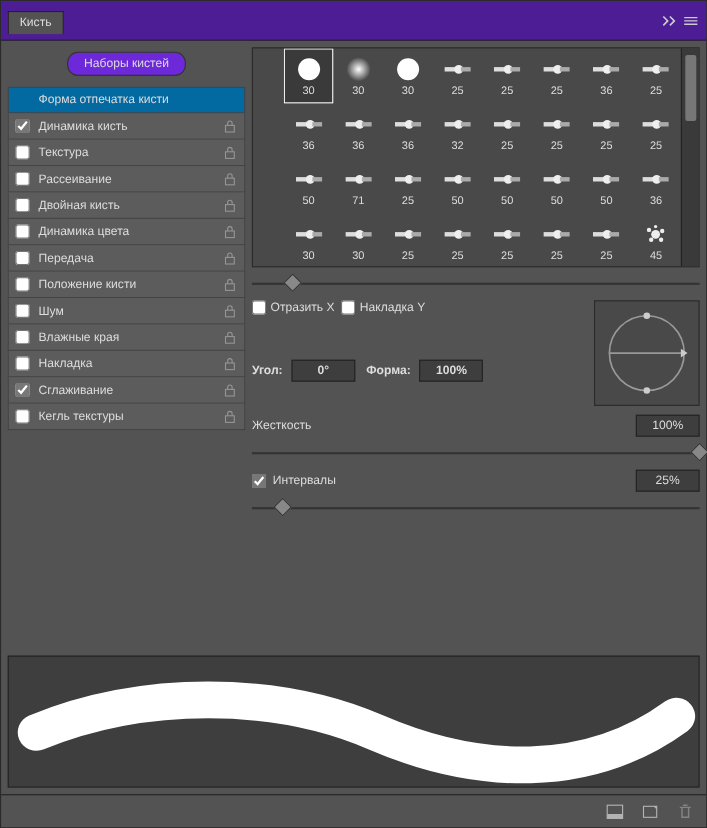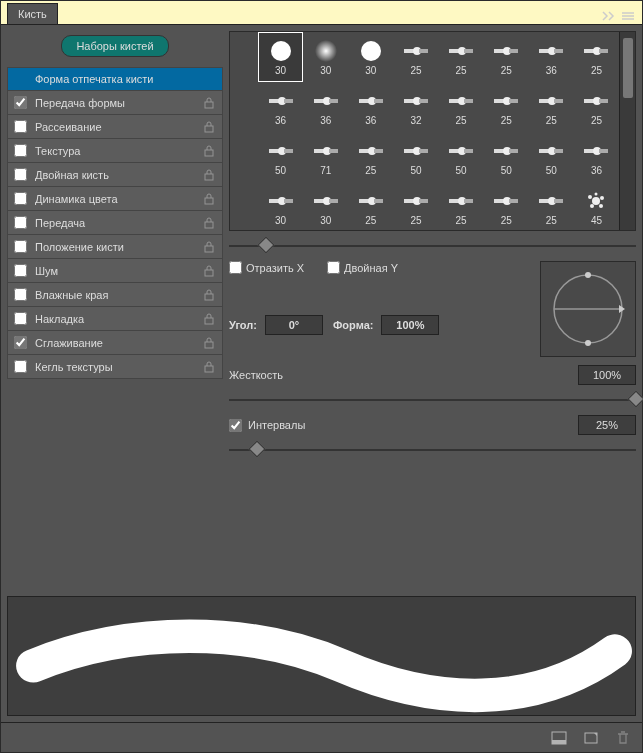--- a/index.html
+++ b/index.html
@@ -1,24 +1,24 @@
 <!DOCTYPE html>
 <html><head>
 <meta charset="utf-8">
 <style>
 * { box-sizing: border-box; margin: 0; padding: 0; font-family: Tahoma, Arial, sans-serif; font-size: 11px; color: #ddd; }
 body { background: #535353; width: 643px; height: 753px; overflow: hidden; }
 .panel { background: #535353; border: 1px solid #2a2a2a; width: 643px; height: 753px; display: flex; flex-direction: column; }
-.titlebar { height: 24px; background: #fef9c3; border-bottom: 1px solid #222; display: flex; align-items: flex-end; padding: 0 6px; }
+.titlebar { height: 36px; background: #4c1d95; border-bottom: 1px solid #222; display: flex; align-items: center; padding: 0 6px; }
 .titlebar .tab { background: #535353; border: 1px solid #222; border-bottom: none; padding: 4px 10px; margin-top: 3px; }
 .titlebar .spacer { flex: 1; }
 .titlebar .ico { width: 16px; height: 16px; margin-left: 4px; display: flex; align-items: center; justify-content: center; color: #ccc; }
 .main { flex: 1; display: flex; padding: 6px; gap: 6px; min-height: 0; }
 .left { width: 216px; display: flex; flex-direction: column; }
-.presets-btn { align-self: center; background: #0f766e; border: 1px solid #333; border-radius: 10px; padding: 4px 14px; margin: 4px 0 10px 0; cursor: pointer; }
+.presets-btn { align-self: center; background: #6d28d9; border: 1px solid #333; border-radius: 10px; padding: 4px 14px; margin: 4px 0 10px 0; cursor: pointer; }
 .opt-list { display: flex; flex-direction: column; }
 .opt { display: flex; align-items: center; height: 24px; border: 1px solid #444; background: #5c5c5c; padding: 0 6px; border-top: none; }
 .opt:first-child { border-top: 1px solid #444; }
 .opt.selected { background: #0369a1; color: #fff; }
 .opt input[type=checkbox] { width: 13px; height: 13px; margin-right: 8px; accent-color: #777; }
 .opt .lbl { flex: 1; }
 .opt .lock { width: 12px; opacity: .6; }
 .opt.noshift .lbl { margin-left: 21px; }
 .right { flex: 1; display: flex; flex-direction: column; gap: 8px; min-width: 0; }
 .brush-grid-wrap { border: 1px solid #2a2a2a; background: #494949; height: 200px; display: flex; padding-left: 28px; }
@@ -28,21 +28,21 @@
 .bshape { width: 24px; height: 24px; display: flex; align-items: center; justify-content: center; }
 .bsize { font-size: 10px; color: #ddd; margin-top: 2px; }
 .scrollbar { width: 16px; background: #3a3a3a; border-left: 1px solid #222; position: relative; }
 .scrollbar .thumb { position: absolute; top: 6px; left: 3px; width: 10px; height: 60px; background: #777; border-radius: 2px; }
 .row { display: flex; align-items: center; gap: 8px; }
 .row-label { width: 80px; }
 .val-box { background: #3e3e3e; border: 1px solid #222; padding: 3px 8px; min-width: 58px; text-align: center; }
 .slider { position: relative; height: 14px; background: transparent; }
 .slider .track { position: absolute; top: 6px; left: 0; right: 0; height: 2px; background: #333; }
 .slider .handle { position: absolute; top: 0; width: 12px; height: 12px; background: #888; border: 1px solid #333; transform: translateX(-6px) rotate(45deg); }
-.flips { display: flex; align-items: flex-start; gap: 23px; }
+.flips { display: flex; align-items: flex-start; gap: 6px; }
 .flips label { display: flex; align-items: center; gap: 4px; }
 .angle-row { display: flex; gap: 12px; }
 .angle-inputs { flex: 1; display: flex; flex-direction: row; gap: 10px; padding-top: 6px; font-weight: bold; }
 .angle-inputs .r { display: flex; align-items: center; justify-content: flex-end; gap: 8px; }
 .angle-inputs .r .k { text-align: right; }
 .angle-dial { width: 96px; height: 96px; border: 1px solid #2a2a2a; background: #494949; display: flex; align-items: center; justify-content: center; }
 .preview { margin: 6px; height: 120px; background: #3e3e3e; border: 1px solid #222; position: relative; overflow: hidden; }
 .footer { height: 30px; border-top: 1px solid #222; display: flex; align-items: center; justify-content: flex-end; padding: 0 10px; gap: 14px; }
 .footer .fico { width: 18px; height: 18px; opacity: .8; }
 .chk { width: 13px; height: 13px; accent-color: #777; }
@@ -69,41 +69,41 @@
 
   <div class="main">
     <div class="left">
       <button class="presets-btn">Наборы кистей</button>
       <div class="opt-list" id="opt-list">
           <div class="opt selected noshift">
             <span class="lbl">Форма отпечатка кисти</span>
           </div>
           <div class="opt">
             <input type="checkbox" checked="" style="">
-            <span class="lbl">Передача формы</span>
+            <span class="lbl">Динамика кисть</span>
+            <span class="lock">
+              <svg width="10" height="12" viewBox="0 0 10 12">
+                <rect x="1" y="5" width="8" height="6" fill="none" stroke="#bbb"></rect>
+                <path d="M3 5 V3 a2 2 0 0 1 4 0 V5" fill="none" stroke="#bbb"></path>
+              </svg>
+            </span>
+          </div>
+          <div class="opt">
+            <input type="checkbox" style="">
+            <span class="lbl">Текстура</span>
             <span class="lock">
               <svg width="10" height="12" viewBox="0 0 10 12">
                 <rect x="1" y="5" width="8" height="6" fill="none" stroke="#bbb"></rect>
                 <path d="M3 5 V3 a2 2 0 0 1 4 0 V5" fill="none" stroke="#bbb"></path>
               </svg>
             </span>
           </div>
           <div class="opt">
             <input type="checkbox" style="">
             <span class="lbl">Рассеивание</span>
-            <span class="lock">
-              <svg width="10" height="12" viewBox="0 0 10 12">
-                <rect x="1" y="5" width="8" height="6" fill="none" stroke="#bbb"></rect>
-                <path d="M3 5 V3 a2 2 0 0 1 4 0 V5" fill="none" stroke="#bbb"></path>
-              </svg>
-            </span>
-          </div>
-          <div class="opt">
-            <input type="checkbox" style="">
-            <span class="lbl">Текстура</span>
             <span class="lock">
               <svg width="10" height="12" viewBox="0 0 10 12">
                 <rect x="1" y="5" width="8" height="6" fill="none" stroke="#bbb"></rect>
                 <path d="M3 5 V3 a2 2 0 0 1 4 0 V5" fill="none" stroke="#bbb"></path>
               </svg>
             </span>
           </div>
           <div class="opt">
             <input type="checkbox" style="">
             <span class="lbl">Двойная кисть</span>
@@ -538,21 +538,21 @@
 
       <div class="angle-row">
         <div style="flex:1;display:flex;flex-direction:column;gap:12px">
           <div class="flips">
             <label>
                 <input type="checkbox" class="chk" style="">
                 <span>Отразить X</span>
               </label>
             <label>
                 <input type="checkbox" class="chk" style="">
-                <span>Двойная Y</span>
+                <span>Накладка Y</span>
               </label>
           </div>
           <div class="angle-inputs">
             <div class="r">
                 <span class="k">Угол:</span>
                 <div class="val-box">0°</div>
               </div>
             <div class="r">
                 <span class="k">Форма:</span>
                 <div class="val-box">100%</div>

